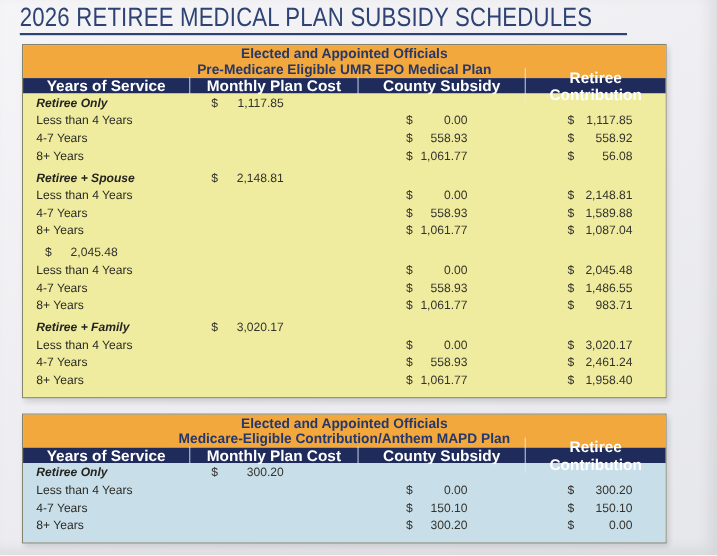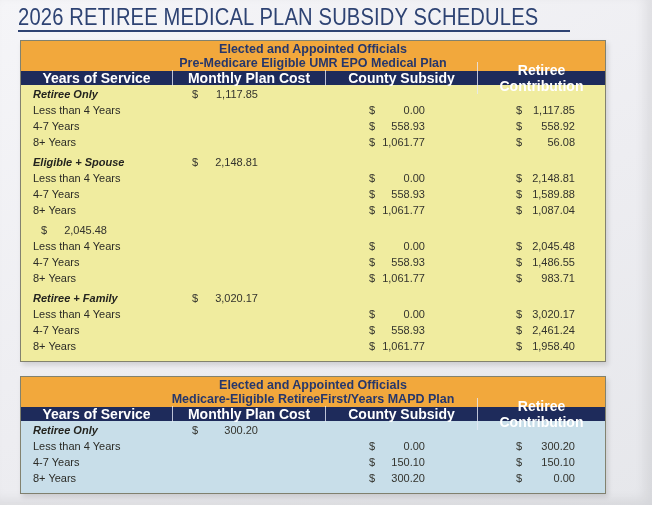--- a/index.html
+++ b/index.html
@@ -141,21 +141,21 @@
             <div class="cell c4">
               <span class="money m-retiree">
                 <span class="cur">$</span>
                 <span class="val">56.08</span>
               </span>
             </div>
           </div>
         </div>
         <div class="table-group">
           <div class="row">
-            <div class="cell c1 glabel">Eligible + Spouse</div>
+            <div class="cell c1 glabel">Retiree + Spouse</div>
             <div class="cell c2">
               <span class="money m-monthly">
                 <span class="cur">$</span>
                 <span class="val">2,148.81</span>
               </span>
             </div>
             <div class="cell c3"></div>
             <div class="cell c4"></div>
           </div>
           <div class="row">
@@ -327,21 +327,21 @@
               </span>
             </div>
           </div>
         </div>
       </div>
   </div>
 
   <div class="plan-table t1">
     <div class="band-orange">
       <div>Elected and Appointed Officials</div>
-      <div>Medicare-Eligible RetireeFirst/Years MAPD Plan</div>
+      <div>Medicare-Eligible Contribution/Anthem MAPD Plan</div>
     </div>
     <div class="band-navy">
       <div class="hcell hc1">Years of Service</div>
       <div class="hcell hc2">Monthly Plan Cost</div>
       <div class="hcell hc3">County Subsidy</div>
       <div class="hcell hc4">Retiree Contribution</div>
     </div>
     <div class="tbody tbody-1">
         <div class="table-group">
           <div class="row">

